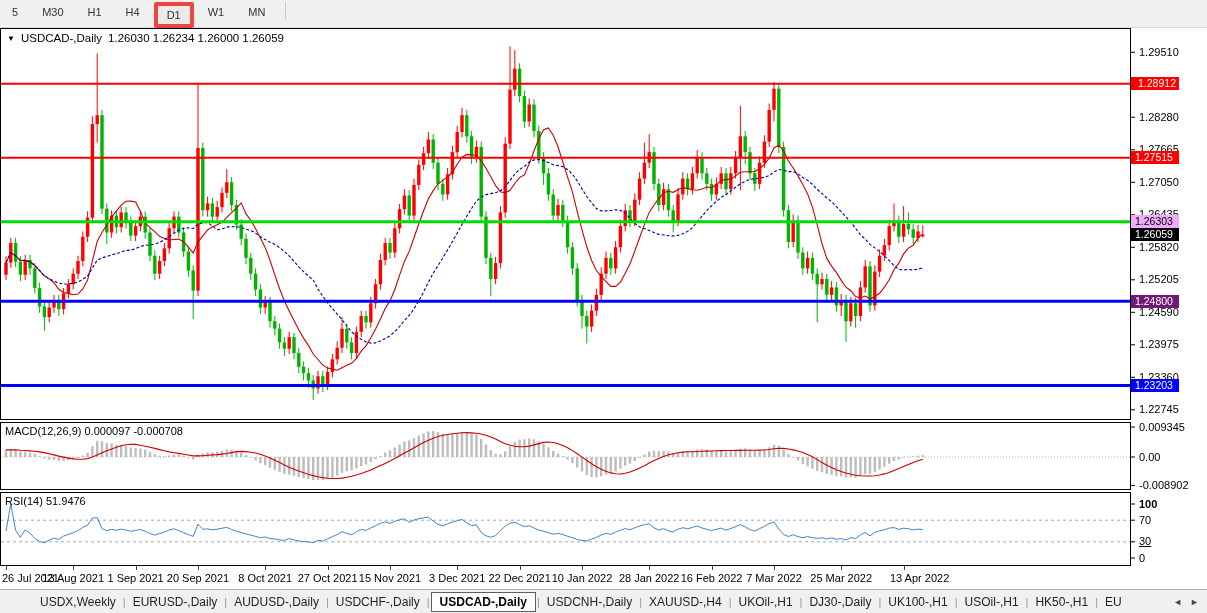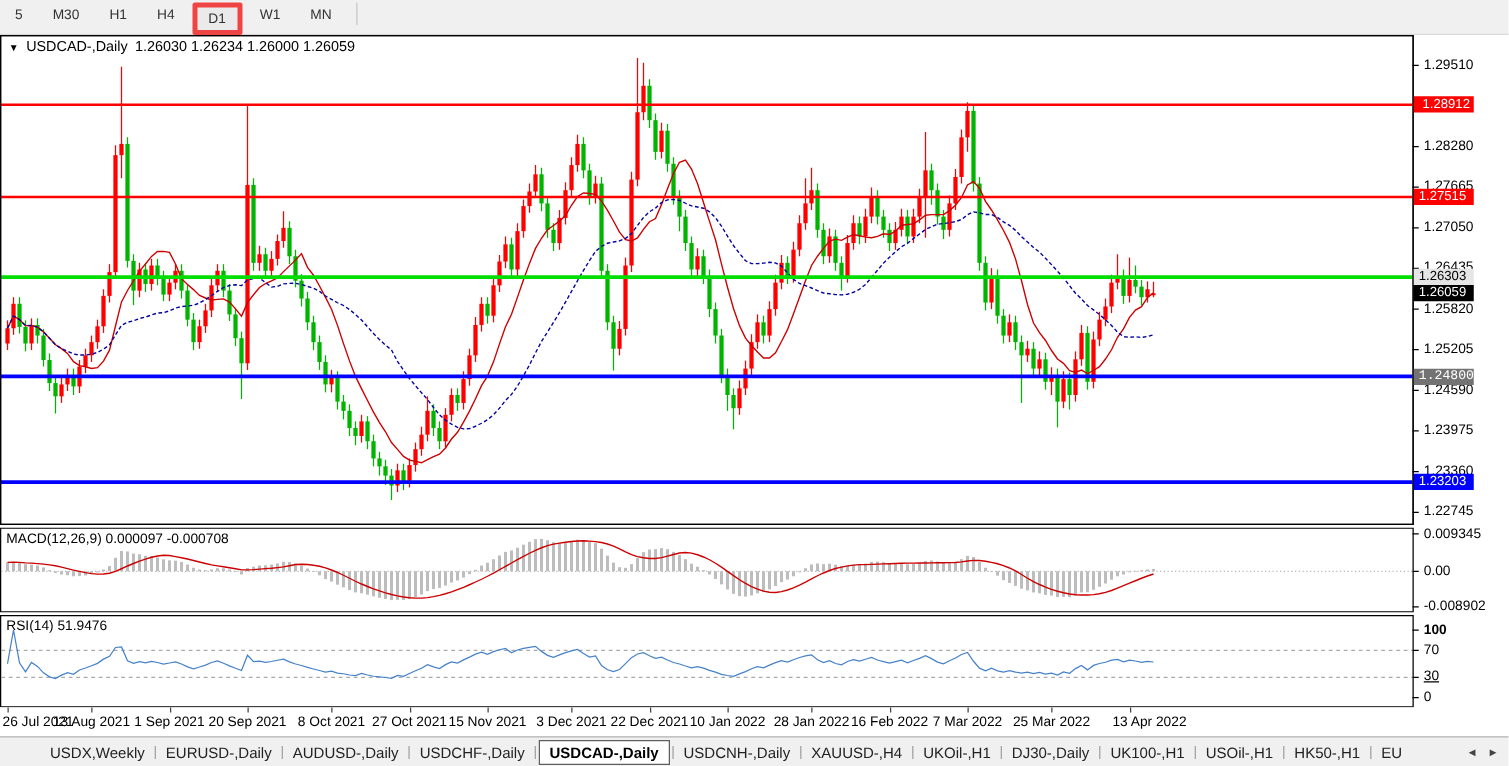--- a/index.html
+++ b/index.html
@@ -691,22 +691,22 @@
       <div class="axlbl" style="top: 175.774px;">1.27050</div>
       <div class="axlbl" style="top: 208.279px;">1.26435</div>
       <div class="axlbl" style="top: 240.784px;">1.25820</div>
       <div class="axlbl" style="top: 273.289px;">1.25205</div>
       <div class="axlbl" style="top: 305.793px;">1.24590</div>
       <div class="axlbl" style="top: 338.298px;">1.23975</div>
       <div class="axlbl" style="top: 370.803px;">1.23360</div>
       <div class="axlbl" style="top: 403.308px;">1.22745</div>
       <div class="pbadge" style="top: 77.3617px; background: rgb(255, 0, 0); color: rgb(255, 255, 255); text-align: center;">1.28912</div>
       <div class="pbadge" style="top: 151.198px; background: rgb(255, 0, 0); color: rgb(255, 255, 255);">1.27515</div>
-      <div class="pbadge" style="top: 215.256px; background: #e5e5e5; color: rgb(0, 0, 0);">1.26303</div>
-      <div class="pbadge" style="top: 294.694px; background: #737373; color: rgb(255, 255, 255); font-family: Liberation Mono, monospace;">1.24800</div>
+      <div class="pbadge" style="top: 215.256px; background: #f0abfc; color: rgb(0, 0, 0);">1.26303</div>
+      <div class="pbadge" style="top: 294.694px; background: #701a75; color: rgb(255, 255, 255);">1.24800</div>
       <div class="pbadge" style="top: 379.101px; background: rgb(0, 0, 255); color: rgb(255, 255, 255);">1.23203</div>
       <div class="pbadge" style="top: 228.152px; background: rgb(0, 0, 0); color: rgb(255, 255, 255);">1.26059</div>
       <div class="axlbl" style="top: 420.503px;">0.009345</div>
       <div class="axlbl" style="top: 450.5px;">0.00</div>
       <div class="axlbl" style="top: 479.075px;">-0.008902</div>
       <div class="axlbl" style="top: 497.5px; font-weight: bold;">100</div>
       <div class="axlbl" style="top: 513.7px;">70</div>
       <div class="axlbl" style="top: 535.3px; text-decoration: underline;">30</div>
       <div class="axlbl" style="top: 551.5px;">0</div>
       <div class="datetick" style="left: 6px;"></div>

